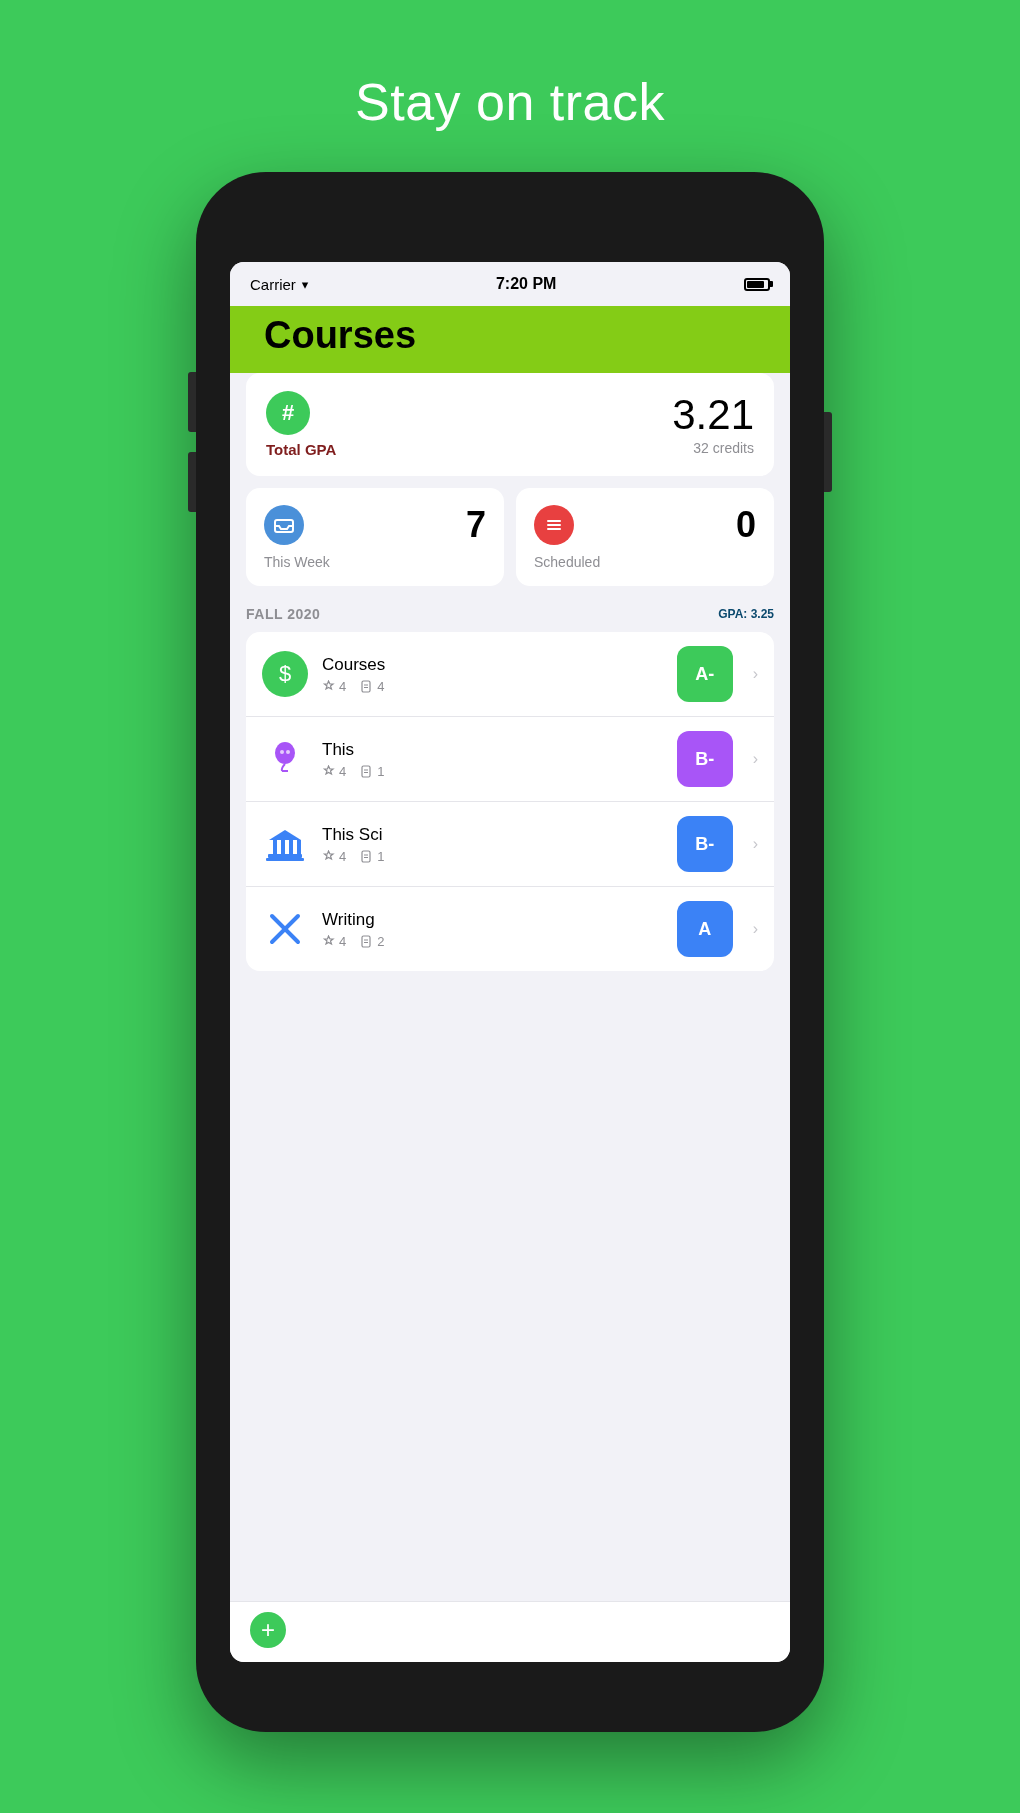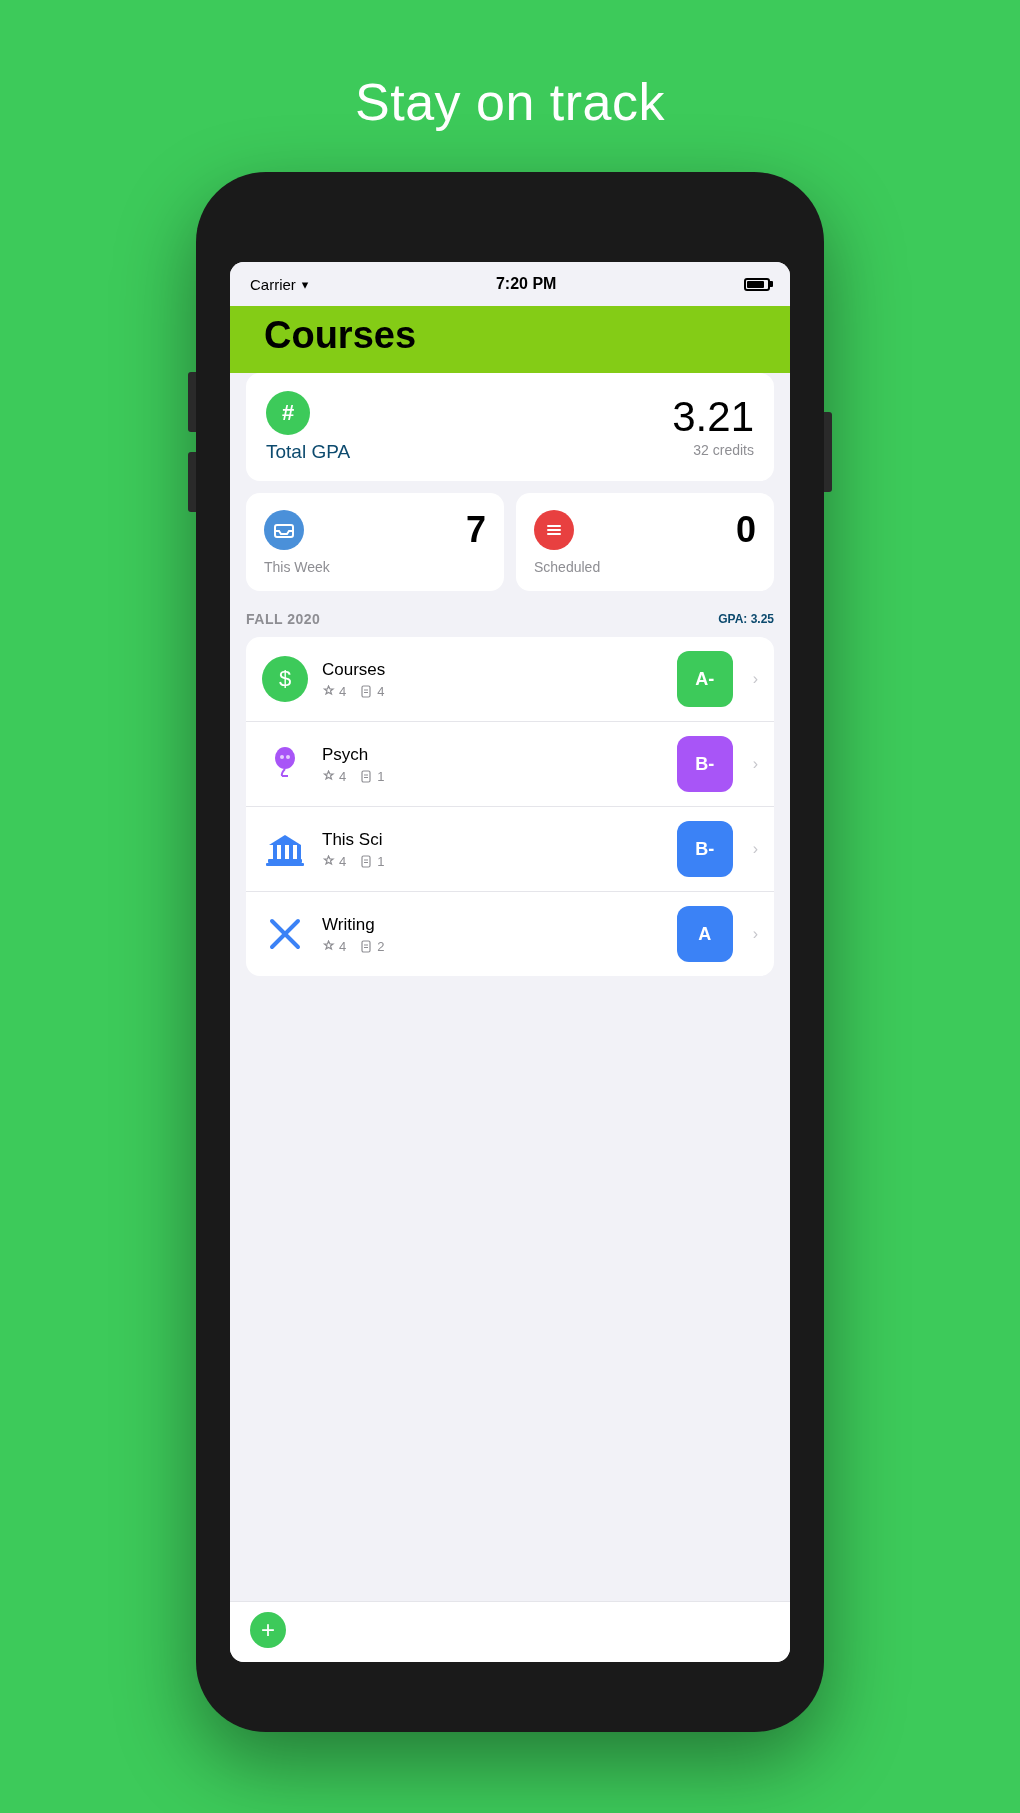--- a/index.html
+++ b/index.html
@@ -201,22 +201,23 @@
       border-radius: 50%;
       display: flex;
       align-items: center;
       justify-content: center;
       color: white;
       font-size: 22px;
       font-weight: 700;
     }
 
     .gpa-label {
-      color: #0c4a6e;
-      font-size: 19px;
+      color: #7f1d1d;
+      font-size: 15px;
+      font-weight: bold;
     }
 
     .gpa-right {
       text-align: right;
     }
 
     .gpa-value {
       font-size: 42px;
       font-weight: 400;
       color: #000;
@@ -562,21 +563,21 @@
             <div class="course-icon course-icon-purple">
               <svg width="32" height="36" viewBox="0 0 32 36" fill="none" xmlns="http://www.w3.org/2000/svg">
                 <ellipse cx="16" cy="12" rx="10" ry="11" fill="#a855f7"></ellipse>
                 <path d="M16 23 Q12 27 13 30" stroke="#a855f7" stroke-width="2" fill="none"></path>
                 <line x1="13" y1="30" x2="19" y2="30" stroke="#a855f7" stroke-width="2"></line>
                 <circle cx="13" cy="11" r="2" fill="white" opacity="0.7"></circle>
                 <circle cx="19" cy="11" r="2" fill="white" opacity="0.7"></circle>
               </svg>
             </div>
             <div class="course-info">
-              <span class="course-name">Psych</span>
+              <span class="course-name">This</span>
               <div class="course-meta">
                 <span class="course-meta-item">
                   <svg width="13" height="13" viewBox="0 0 13 13" fill="none">
                       <path d="M6.5 1l1.5 3h3l-2.5 2 1 3L6.5 7.5 4 9l1-3L2.5 4h3z" stroke="#8e8e93" stroke-width="1.2" fill="none"></path>
                     </svg>
                   4
                 </span>
                 <span class="course-meta-item">
                   <svg width="13" height="13" viewBox="0 0 13 13" fill="none">
                       <rect x="2" y="1" width="8" height="11" rx="1.5" stroke="#8e8e93" stroke-width="1.2" fill="none"></rect>

